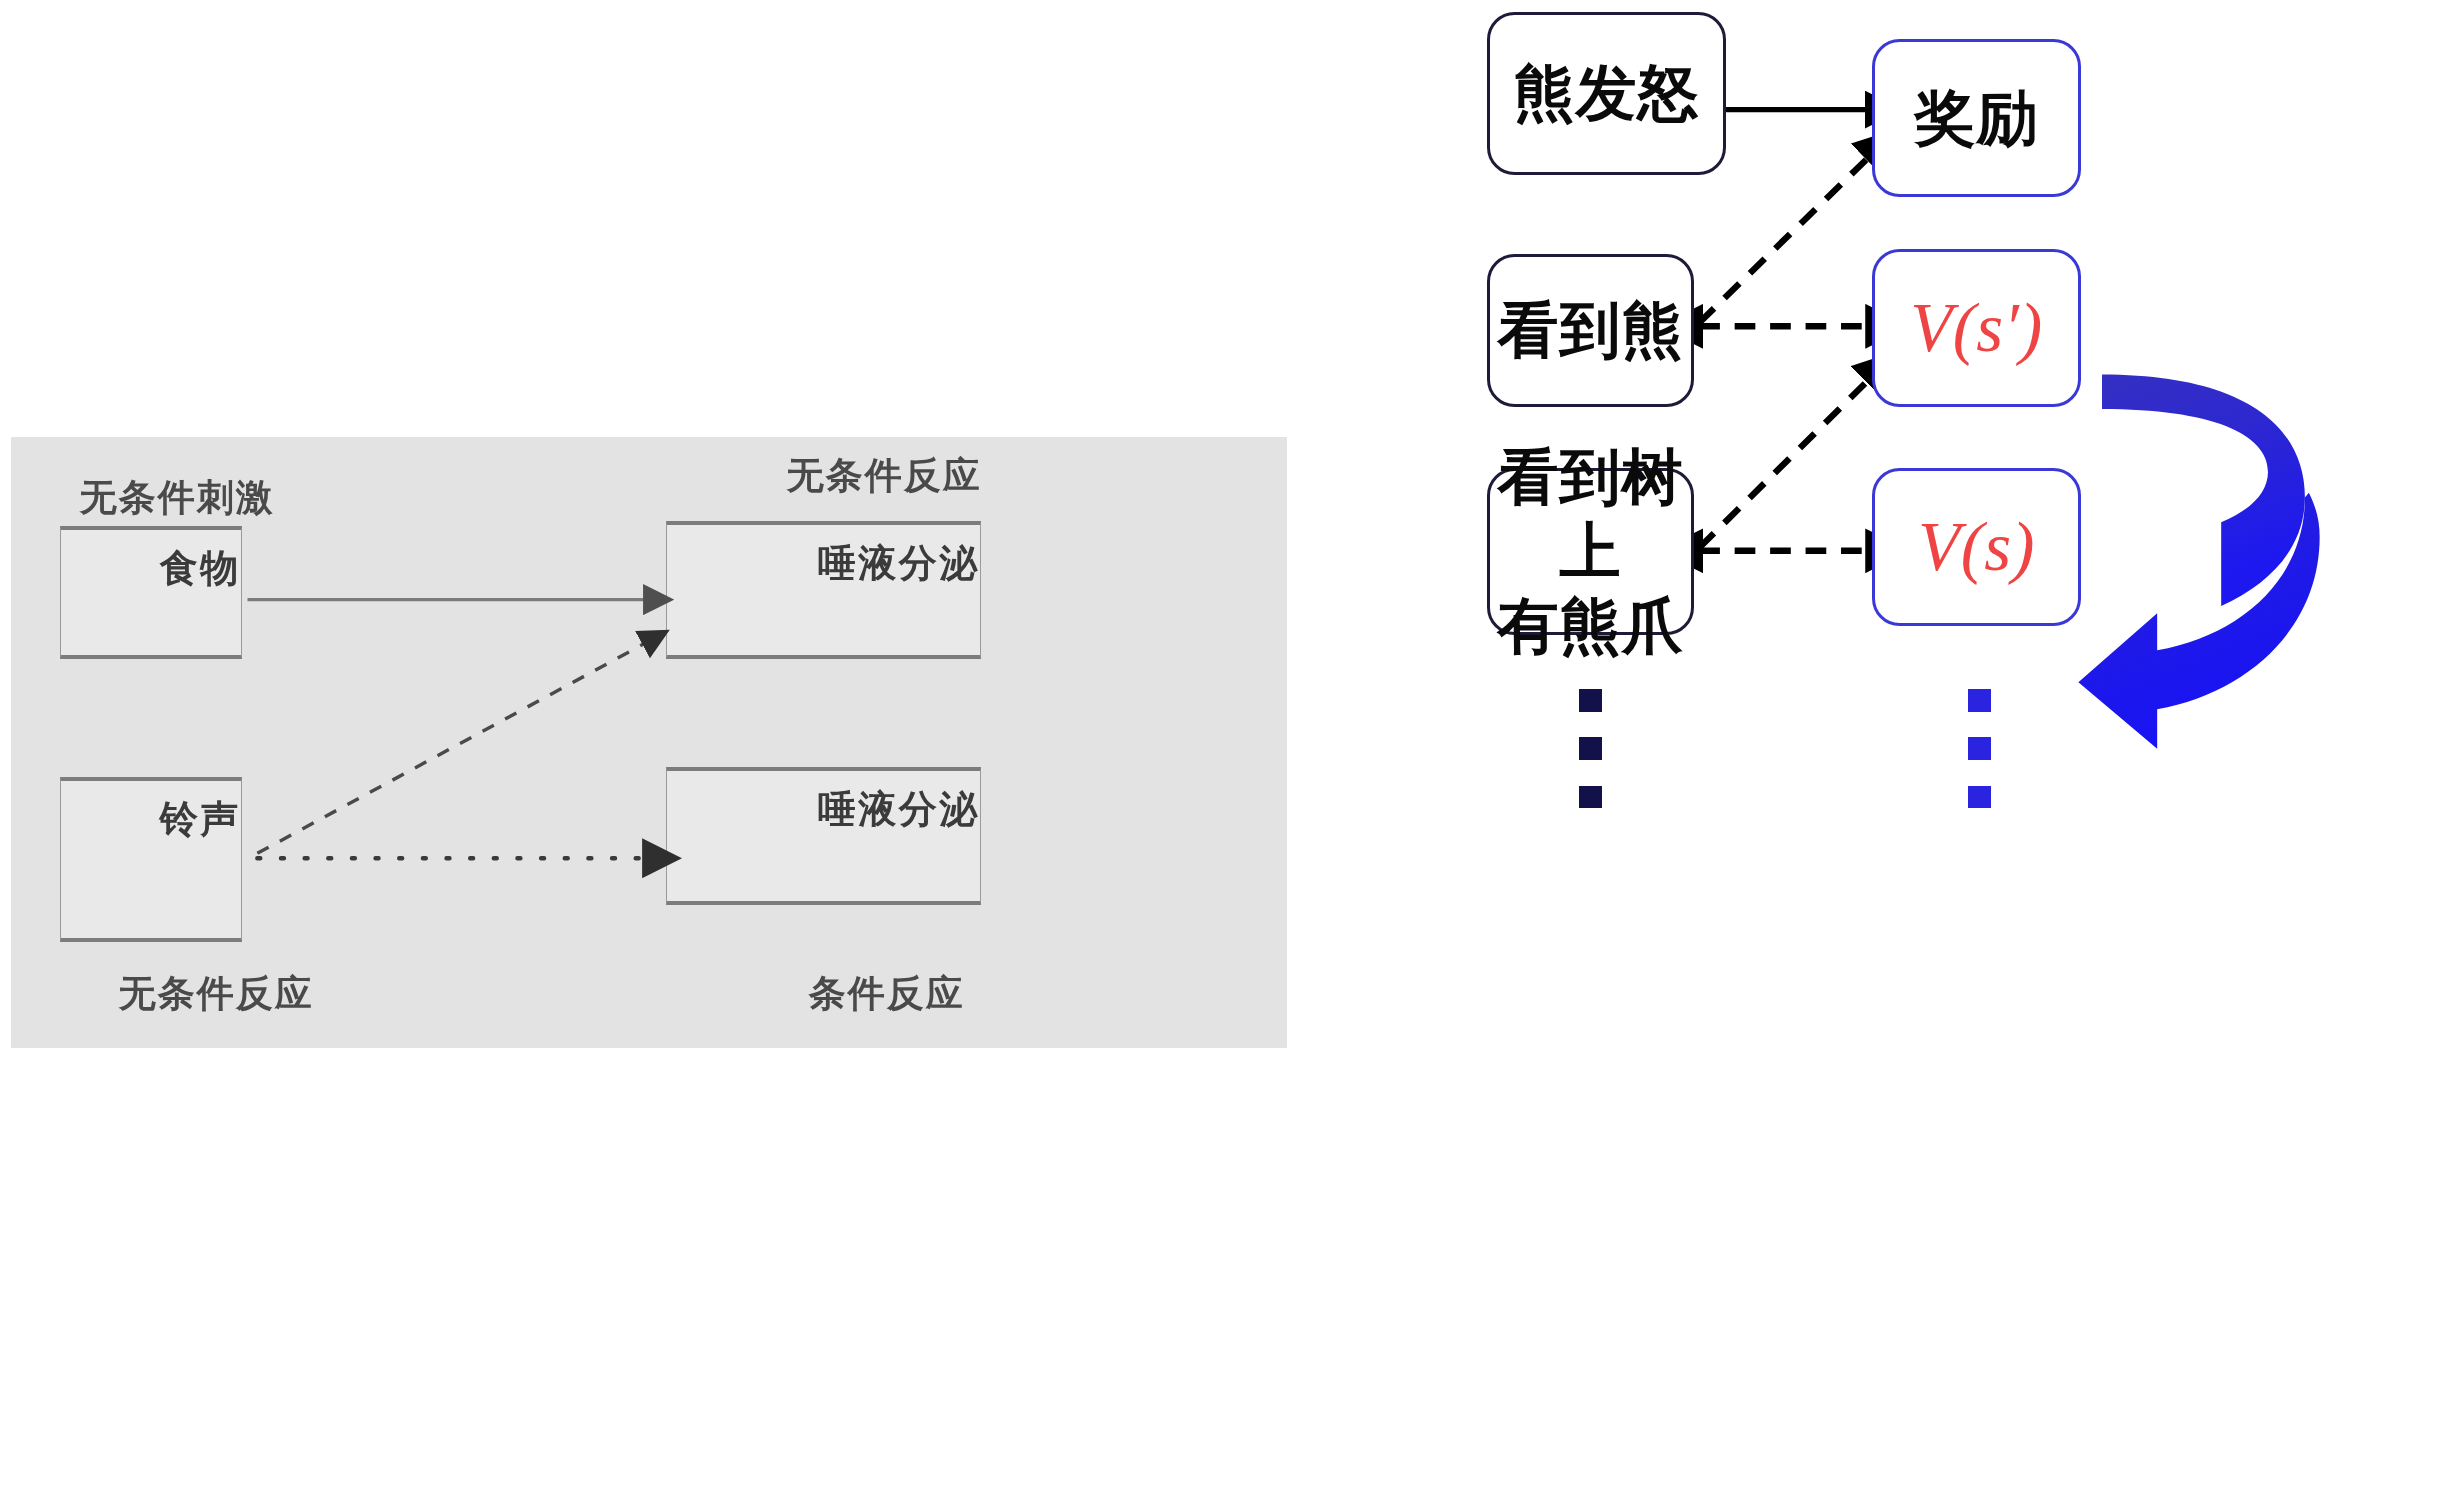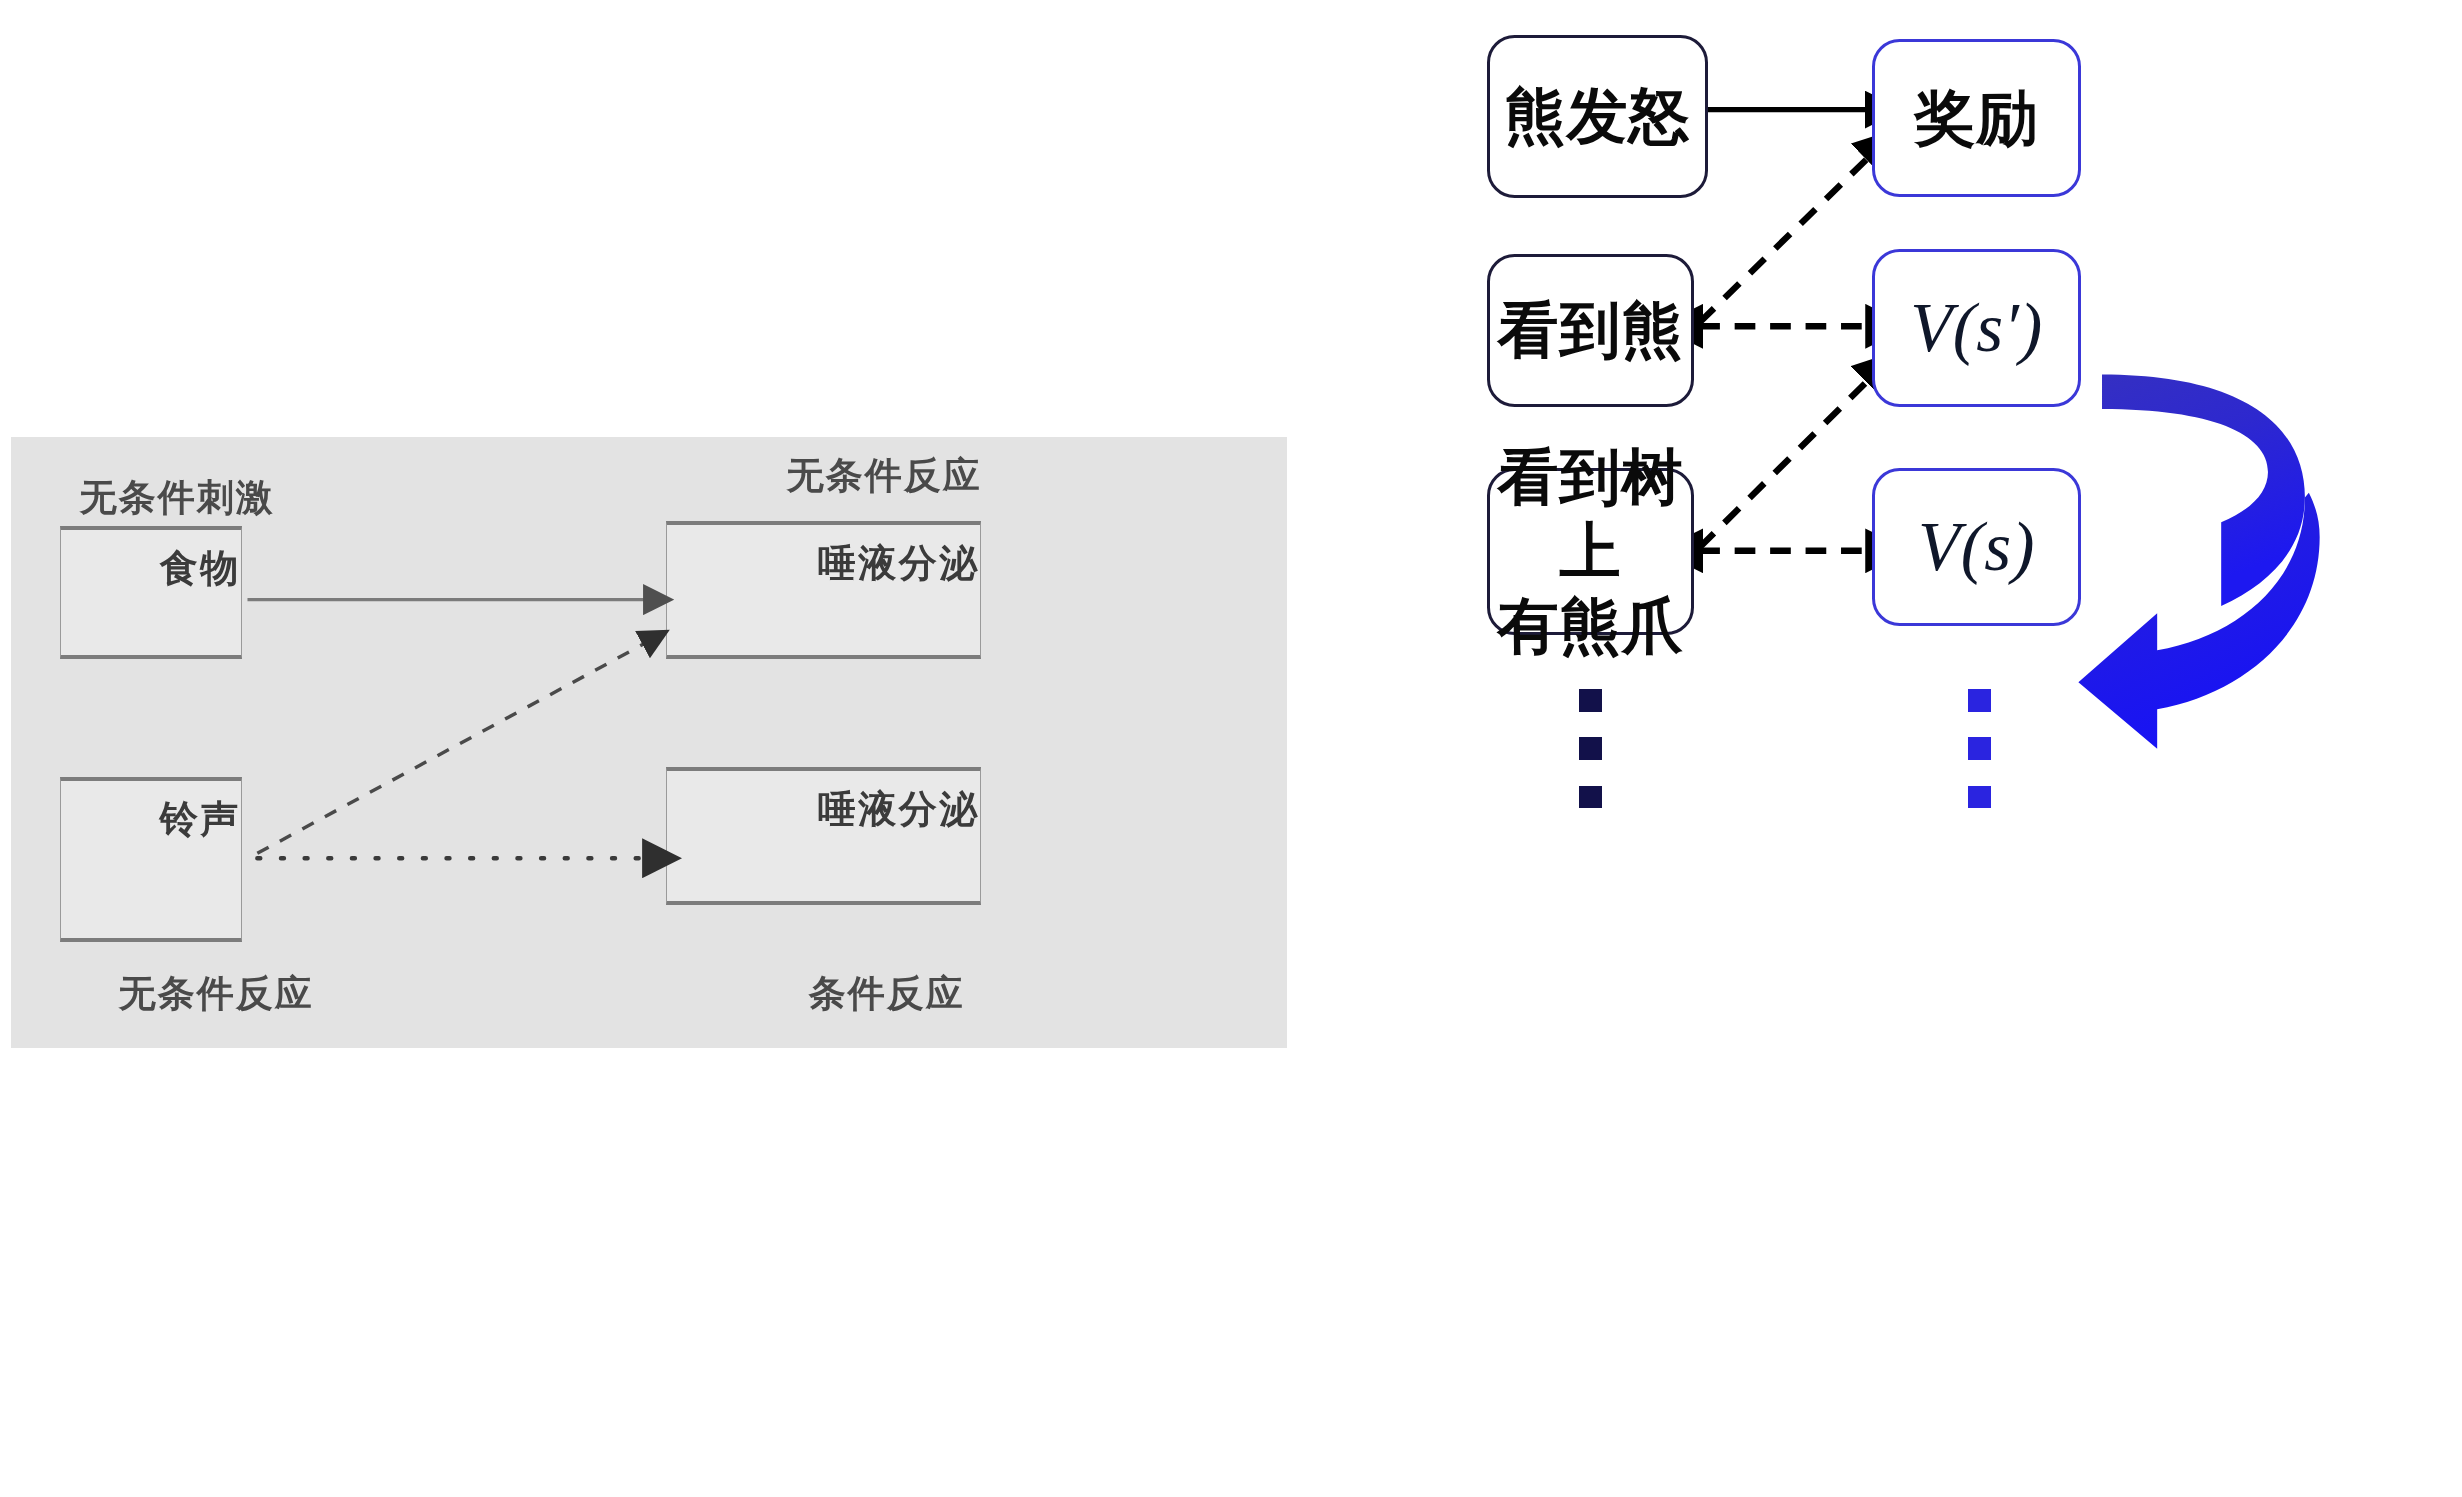--- a/index.html
+++ b/index.html
@@ -97,25 +97,25 @@
     font-weight: 700;
     font-size: 61px;
     color: #0a0a0a;
     line-height: 1.22;
     letter-spacing: 1px;
   }
   .td-math {
     font-family: "Liberation Serif", "DejaVu Serif", serif;
     font-style: italic;
     font-size: 69px;
-    color: #0f172a;
+    color: #ef4444;
     letter-spacing: 0.5px;
   }
 
-  #td-box-bear-angry { left: 34px;  top: 35px;   width: 221px; height: 163px; }
+  #td-box-bear-angry { left: 34px;  top: 12px;   width: 239px; height: 163px; }
   #td-box-see-bear   { left: 34px;  top: 254px;  width: 207px; height: 153px; }
   #td-box-paw        { left: 34px;  top: 468px;  width: 207px; height: 167px; }
   #td-box-reward     { left: 419px; top: 39px;   width: 209px; height: 158px; }
   #td-box-vsp        { left: 419px; top: 249px;  width: 209px; height: 158px; }
   #td-box-vs         { left: 419px; top: 468px;  width: 209px; height: 158px; }
 
   #td-svg {
     position: absolute;
     left: 0; top: 0;
     width: 1853px;

